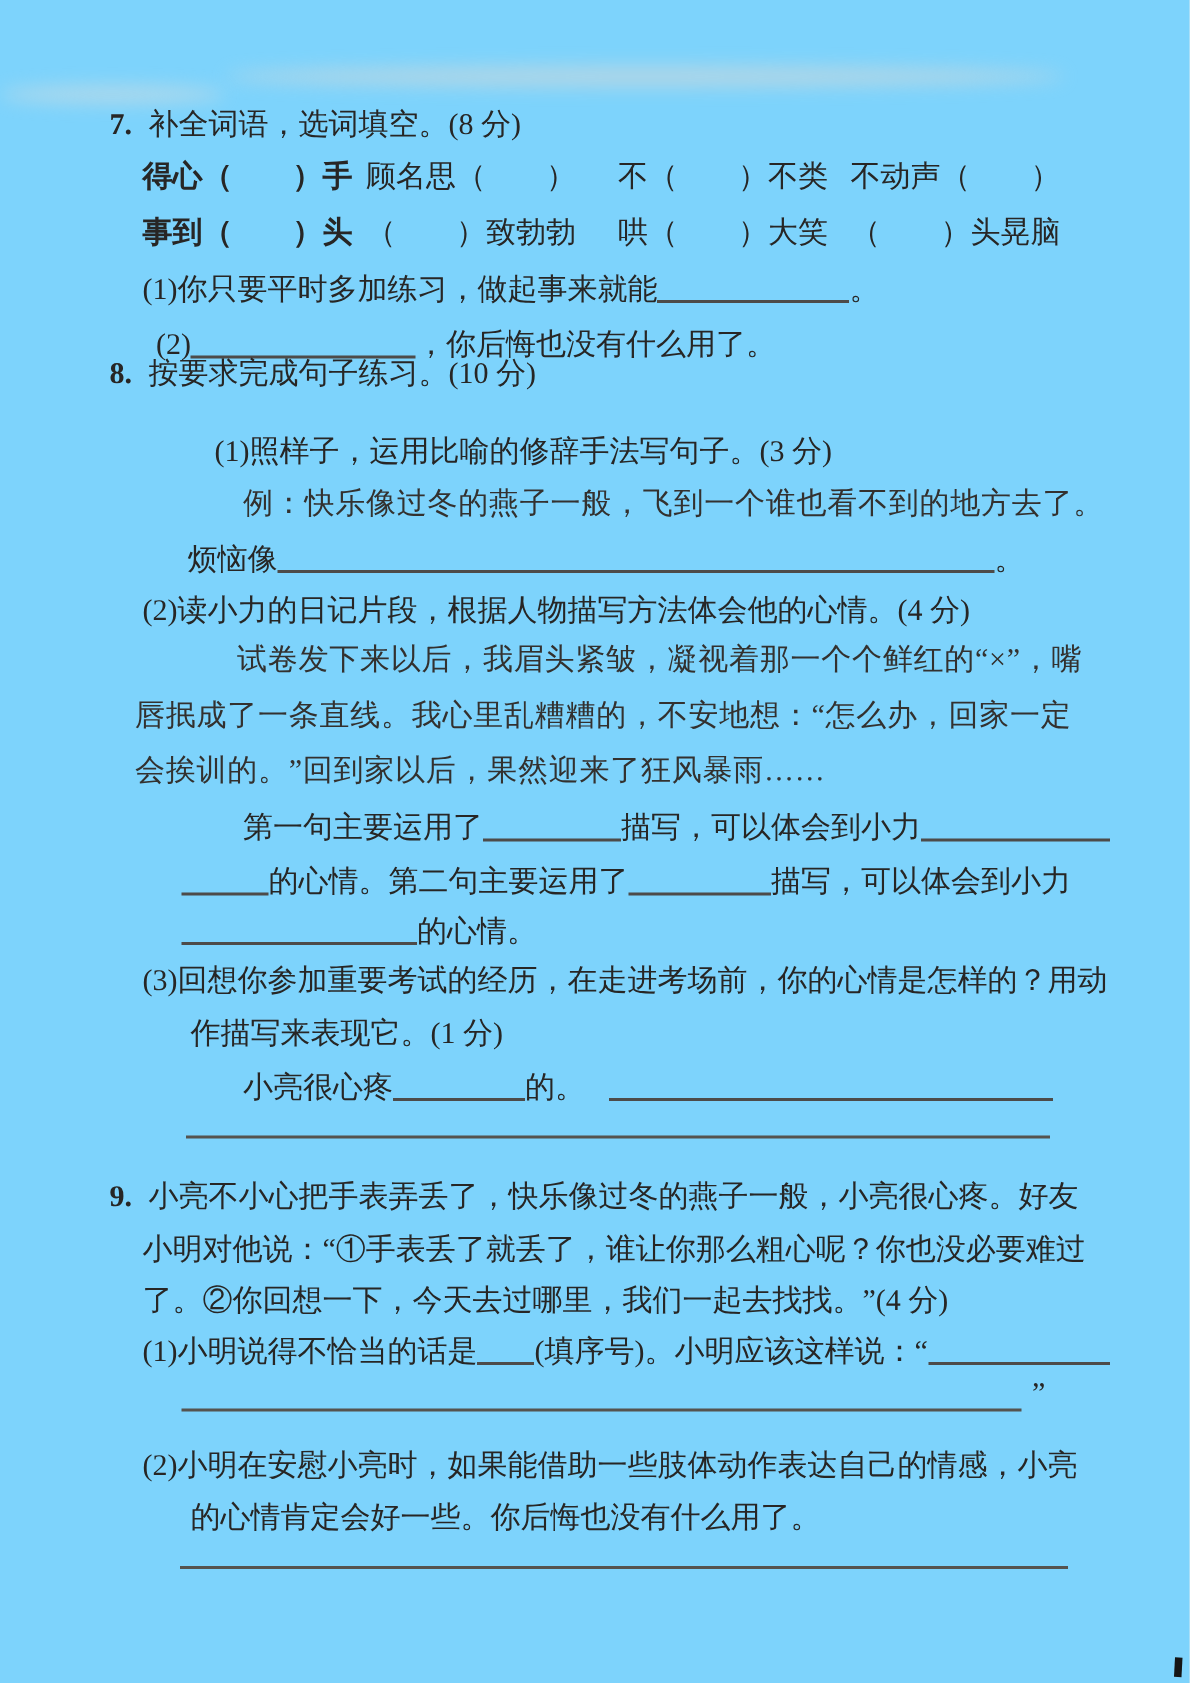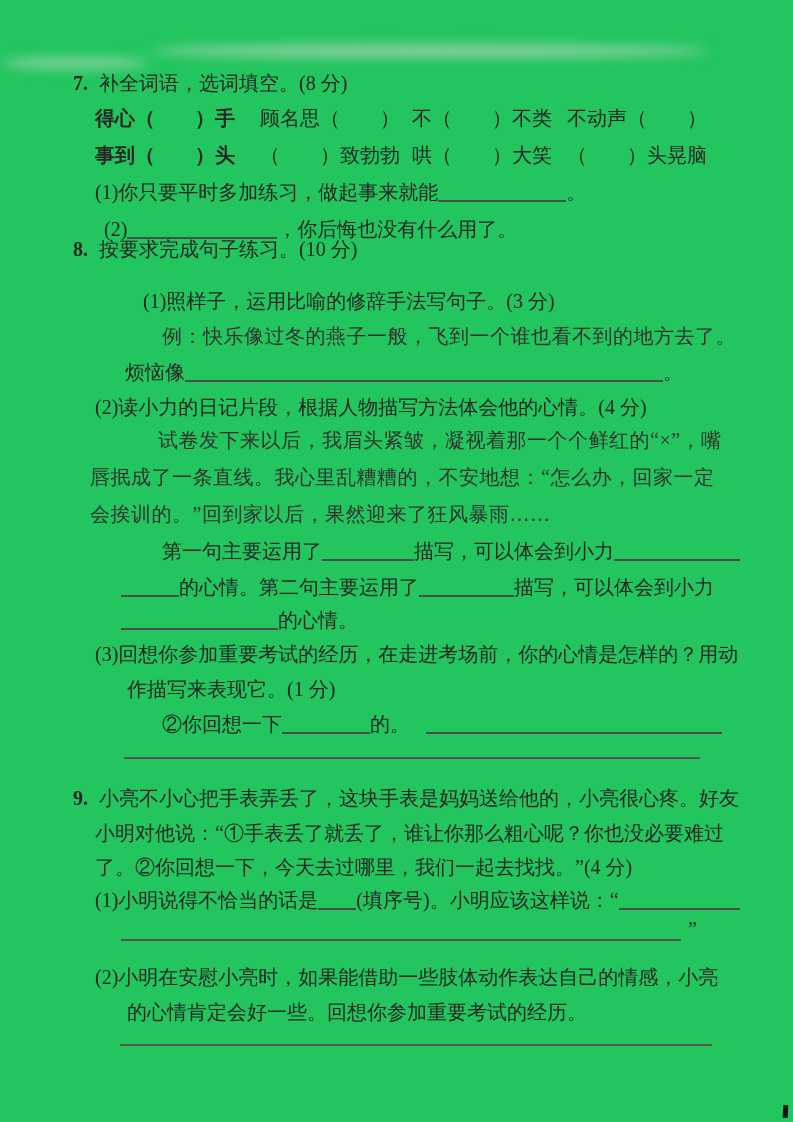--- a/index.html
+++ b/index.html
@@ -3,21 +3,21 @@
 <meta charset="utf-8">
 <style>
   html,body{margin:0;padding:0;}
   body{
     width:793px;height:1122px;
     background:#f4f4f2;
     font-family:"Liberation Serif","DejaVu Serif",serif;
   }
   .page{
     position:relative;width:793px;height:1122px;overflow:hidden;
-    background:#22c55e;color:#272625;
+    background:#7dd3fc;color:#272625;
   }
   .ln{
     position:absolute;white-space:nowrap;
     font-size:20px;line-height:26px;
   }
   .qnum{font-weight:bold;margin-right:11px;letter-spacing:0;}
   .kai{letter-spacing:0.5px;color:#33312f;}
   .blank{
     display:inline-block;
     border-bottom:2px solid #4d4b49;
@@ -29,21 +29,21 @@
   .rule{
     position:absolute;height:0;
     border-top:2px solid #55534f;
   }
   .gap{display:inline-block;}
   .smudge{position:absolute;border-radius:50%;pointer-events:none;}
   .smudge.s1{top:44px;left:150px;width:560px;height:14px;background:#d9d9d6;filter:blur(6px);opacity:.55;}
   .smudge.s2{top:57px;left:0px;width:150px;height:12px;background:#dededb;filter:blur(6px);opacity:.5;}
   .corner-mark{position:absolute;left:783px;top:1105px;width:5px;height:13px;background:#151515;transform:rotate(3deg);}
   .col{position:absolute;top:0;}
-  .c0{left:0;font-weight:bold;}  .c1{left:165px;text-align:right;} .c2{left:317px;} .c3{left:472px;}
+  .c0{left:0;font-weight:bold;}  .c1{left:149px;text-align:right;} .c2{left:317px;} .c3{left:472px;}
 </style>
 </head>
 <body>
 
 <div class="page">
 
   <div class="smudge s1"></div>
   <div class="smudge s2"></div>
 
   <div class="ln" style="top:70px;left:73px;">
@@ -105,45 +105,45 @@
   <div class="ln" style="top:607px;left:121px;">
     <span class="blank" style="width:157px;"></span><span>的心情。</span>
   </div>
 
   <div class="ln" style="top:641px;left:95px;">
     <span>(3)</span><span>回想你参加重要考试的经历，在走进考场前，你的心情是怎样的？用动</span>
   </div>
   <div class="ln" style="top:676px;left:127px;">作描写来表现它。(1 分)</div>
 
   <div class="ln" style="top:711px;left:162px;">
-    <span>②你回想一下</span><span class="blank" style="width:88px;"></span><span>的。</span><span class="gap" style="width:16px;"></span><span class="blank" style="width:296px;"></span>
+    <span>小亮很心疼</span><span class="blank" style="width:88px;"></span><span>的。</span><span class="gap" style="width:16px;"></span><span class="blank" style="width:296px;"></span>
   </div>
 
   <div class="rule" style="top:757px;left:124px;width:576px;"></div>
 
   <div class="ln" style="top:785px;left:73px;">
-    <span class="qnum">9.</span><span>小亮不小心把手表弄丢了，这块手表是妈妈送给他的，小亮很心疼。好友</span>
+    <span class="qnum">9.</span><span>小亮不小心把手表弄丢了，快乐像过冬的燕子一般，小亮很心疼。好友</span>
   </div>
   <div class="ln" style="top:820px;left:95px;">小明对他说：“①手表丢了就丢了，谁让你那么粗心呢？你也没必要难过</div>
   <div class="ln" style="top:854px;left:95px;">了。②你回想一下，今天去过哪里，我们一起去找找。”(4 分)</div>
 
   <div class="ln flexln" style="top:887px;left:95px;width:645px;">
     <span>(1)</span>
       <span>小明说得不恰当的话是</span>
       <span class="blank" style="width:38px;"></span>
       <span>(填序号)。小明应该这样说：“</span>
       <span class="blank fill"></span>
   </div>
 
   <div class="ln" style="top:916px;left:688px;">”</div>
 
   <div class="rule" style="top:939px;left:121px;width:560px;"></div>
 
   <div class="ln" style="top:964px;left:95px;">
     <span>(2)</span><span>小明在安慰小亮时，如果能借助一些肢体动作表达自己的情感，小亮</span>
   </div>
-  <div class="ln" style="top:999px;left:127px;">的心情肯定会好一些。回想你参加重要考试的经历。</div>
+  <div class="ln" style="top:999px;left:127px;">的心情肯定会好一些。你后悔也没有什么用了。</div>
 
   <div class="rule" style="top:1044px;left:120px;width:592px;"></div>
 
   <div class="corner-mark"></div>
 
 </div>
 
 </body></html>

